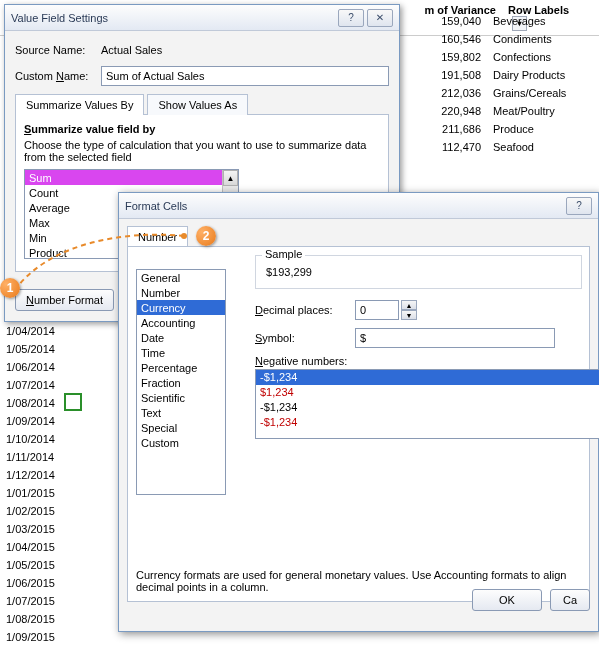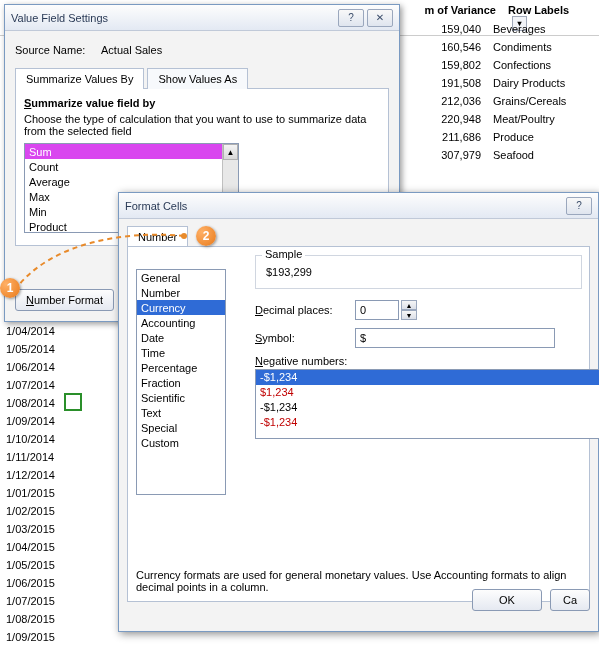--- a/index.html
+++ b/index.html
@@ -2,21 +2,21 @@
 <html><head>
 <meta charset="utf-8">
 <style>
   * { box-sizing: border-box; font-family: "Segoe UI", Tahoma, sans-serif; font-size: 11px; }
   body { margin: 0; background: #fff; width: 599px; height: 666px; overflow: hidden; position: relative; }
   .bg-data { position: absolute; top: 0; left: 0; right: 0; }
   .bg-header-row { display: flex; background: #fff; border-bottom: 1px solid #ccc; }
   .bg-header-row .h1 { width: 420px; padding: 4px; color: #444; }
   .bg-header-row .h2 { width: 80px; padding: 4px; font-weight: bold; text-align: right; }
   .bg-header-row .h3 { flex: 1; padding: 4px 8px; font-weight: bold; }
-  .bg-body { position: absolute; top: 20px; right: 0; width: 180px; }
+  .bg-body { position: absolute; top: 12px; right: 0; width: 180px; }
   .bg-row { display: flex; height: 18px; align-items: center; }
   .bg-row .v { width: 70px; text-align: right; padding-right: 8px; }
   .bg-row .l { width: 100px; padding-left: 4px; }
   .dates-col { position: absolute; left: 2px; top: 322px; width: 60px; }
   .dates-col div { height: 18px; padding-left: 4px; line-height: 18px; }
   .green-box { position:absolute; left:64px; top:393px; width:18px; height:18px; border:2px solid #2a8f2a; }
 
   
   .dlg1 { position: absolute; left: 4px; top: 4px; width: 396px; height: 318px;
           background: #f3f3f3; border: 1px solid #7a9ac1; box-shadow: 2px 2px 6px rgba(0,0,0,0.4); }
@@ -123,21 +123,21 @@
     </div>
     <div class="bg-row">
       <div class="v">220,948</div>
       <div class="l">Meat/Poultry</div>
     </div>
     <div class="bg-row">
       <div class="v">211,686</div>
       <div class="l">Produce</div>
     </div>
     <div class="bg-row">
-      <div class="v">307,979</div>
+      <div class="v">112,470</div>
       <div class="l">Seafood</div>
     </div>
   </div>
 <div class="dates-col" id="dates-col">
     <div>1/04/2014</div>
     <div>1/05/2014</div>
     <div>1/06/2014</div>
     <div>1/07/2014</div>
     <div>1/08/2014</div>
     <div>1/09/2014</div>
@@ -160,20 +160,26 @@
   <div class="titlebar">
     <span class="title">Value Field Settings</span>
     <span class="winbtn">?</span>
     <span class="winbtn">✕</span>
   </div>
   <div class="dlg-body">
     <div class="row-line">
       <label>Source Name:</label>
       <span class="val-static">Actual Sales</span>
     </div>
+    <div class="row-line">
+      <label>
+        <span>Custom </span><span class="u">N</span><span>ame:</span>
+      </label>
+      <input class="text-input" value="Sum of Actual Sales" style="">
+    </div>
     <div class="tabs">
       <span class="tab active">Summarize Values By</span>
       <span class="tab">Show Values As</span>
       <div class="tab-panel">
         <div class="bold"><span class="u">S</span><span>ummarize value field by</span></div>
         <div class="small-desc">Choose the type of calculation that you want to use to summarize data from the selected field</div>
         <div class="listbox" id="sumlist">
           <div class="item sel">Sum</div>
             <div class="item">Count</div>
             <div class="item">Average</div>

